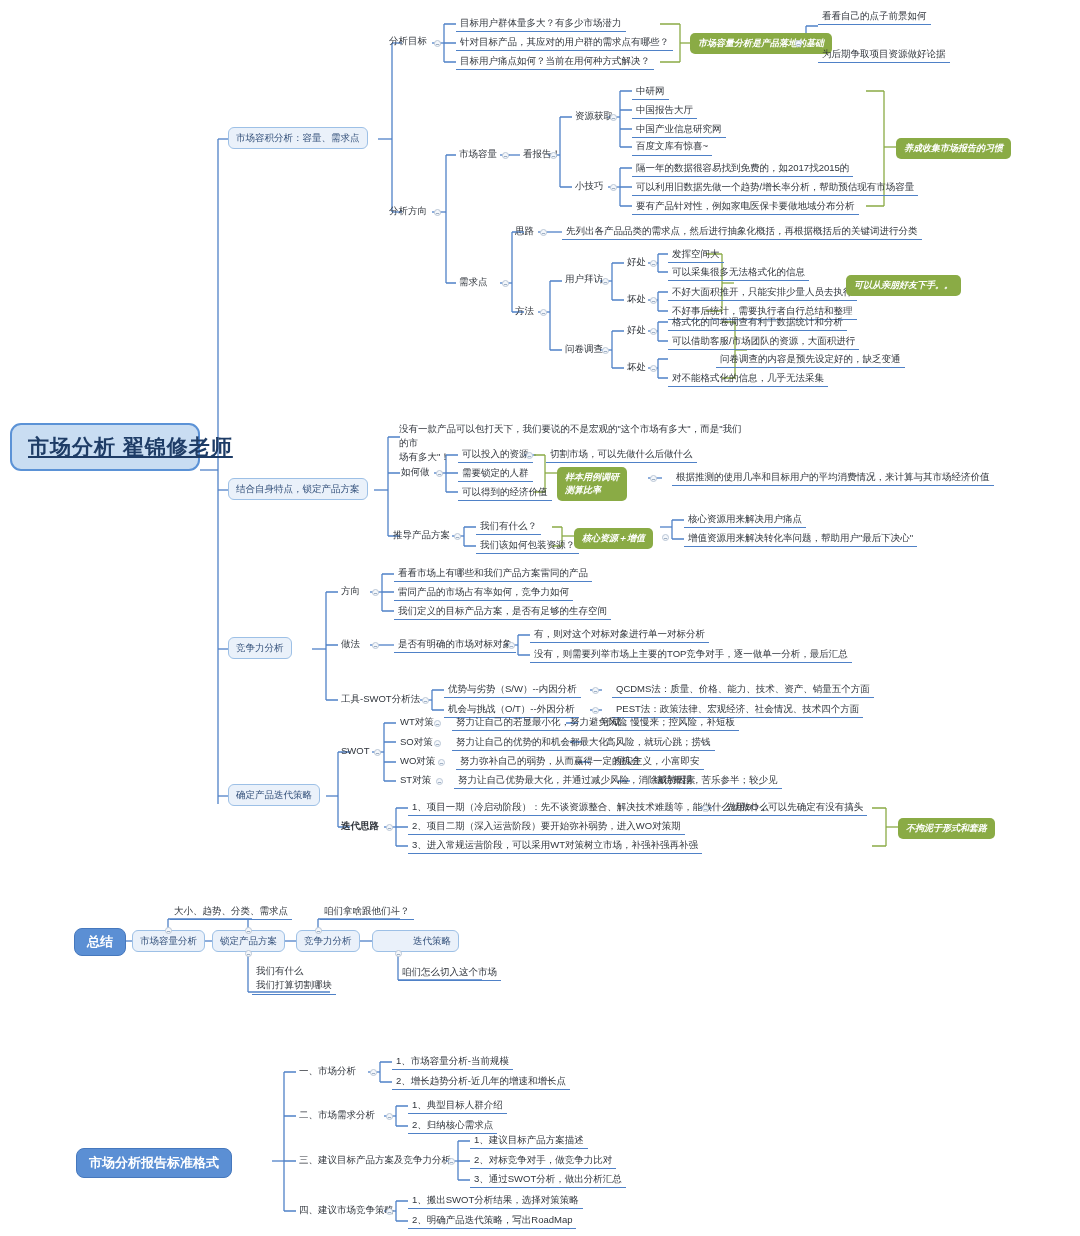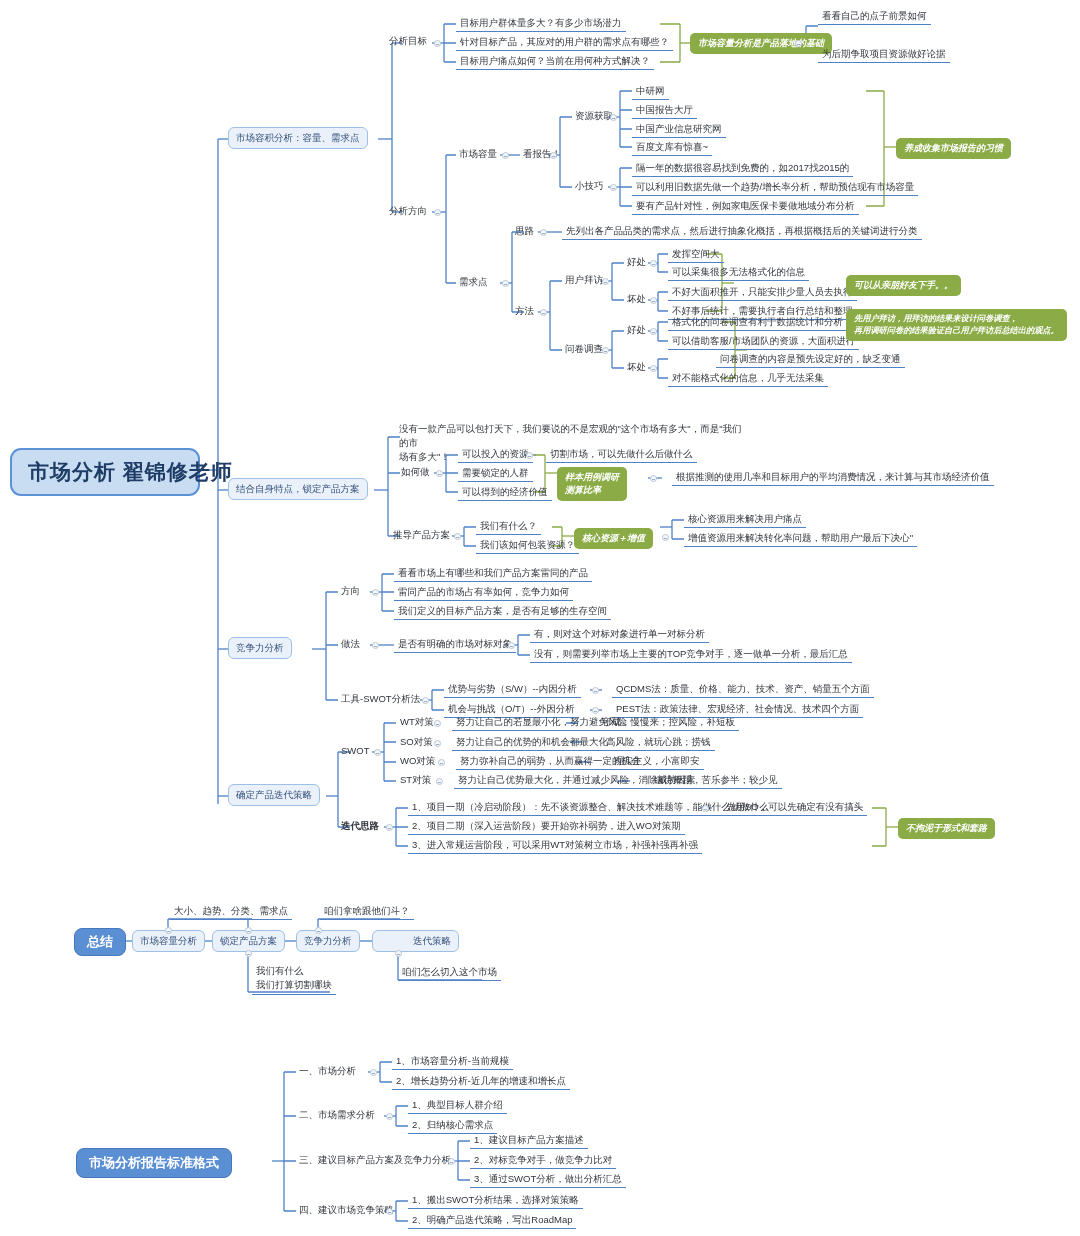--- a/index.html
+++ b/index.html
@@ -304,21 +304,21 @@
       <path d="M396 1106 H 408 M396 1126 H 408"></path>
       <path d="M446 1161 H 458"></path>
       <path d="M458 1141 V 1180"></path>
       <path d="M458 1141 H 470 M458 1161 H 470 M458 1180 H 470"></path>
       <path d="M384 1211 H 396"></path>
       <path d="M396 1201 V 1221"></path>
       <path d="M396 1201 H 408 M396 1221 H 408"></path>
     </g>
   </svg>
 
-  <div class="node boxnode root" style="left:10px; top:448px; width:190px;">市场分析 翟锦修老师</div>
+  <div class="node boxnode root" style="left:10px; top:423px; width:190px;text-decoration:underline;">市场分析 翟锦修老师</div>
 
   <div class="node boxnode light" style="left:228px; top:127px;">市场容积分析：容量、需求点</div>
 
   <div class="node branch-label noline" style="left:386px; top:34px;">分析目标</div>
   <div class="toggle" style="left:434px; top:40px;"></div>
 
   <div class="node leaf" style="left:456px; top:16px;">目标用户群体量多大？有多少市场潜力</div>
   <div class="node leaf" style="left:456px; top:35px;">针对目标产品，其应对的用户群的需求点有哪些？</div>
   <div class="node leaf" style="left:456px; top:54px;">目标用户痛点如何？当前在用何种方式解决？</div>
 
@@ -333,41 +333,41 @@
   <div class="node branch-label noline" style="left:456px; top:147px;">市场容量</div>
   <div class="toggle" style="left:502px; top:152px;"></div>
   <div class="node branch-label noline" style="left:520px; top:147px;">看报告！</div>
   <div class="toggle" style="left:550px; top:152px;"></div>
 
   <div class="node branch-label noline" style="left:572px; top:109px;">资源获取</div>
   <div class="toggle" style="left:610px; top:114px;"></div>
   <div class="node leaf" style="left:632px; top:84px;">中研网</div>
   <div class="node leaf" style="left:632px; top:103px;">中国报告大厅</div>
   <div class="node leaf" style="left:632px; top:122px;">中国产业信息研究网</div>
-  <div class="node leaf" style="left:632px; top:140px;">百度文库有惊喜~</div>
+  <div class="node leaf" style="left:632px; top:140px;font-family:Liberation Mono, monospace;">百度文库有惊喜~</div>
 
   <div class="node branch-label noline" style="left:572px; top:179px;">小技巧</div>
   <div class="toggle" style="left:610px; top:184px;"></div>
   <div class="node leaf" style="left:632px; top:161px;">隔一年的数据很容易找到免费的，如2017找2015的</div>
   <div class="node leaf" style="left:632px; top:180px;">可以利用旧数据先做一个趋势/增长率分析，帮助预估现有市场容量</div>
   <div class="node leaf" style="left:632px; top:199px;">要有产品针对性，例如家电医保卡要做地域分布分析</div>
 
   <div class="node green" style="left:896px; top:138px;">养成收集市场报告的习惯</div>
 
   <div class="node branch-label noline" style="left:456px; top:275px;">需求点</div>
   <div class="toggle" style="left:502px; top:280px;"></div>
 
   <div class="node branch-label noline" style="left:512px; top:224px;">思路</div>
   <div class="toggle" style="left:540px; top:229px;"></div>
   <div class="node leaf" style="left:562px; top:224px;">先列出各产品品类的需求点，然后进行抽象化概括，再根据概括后的关键词进行分类</div>
 
   <div class="node branch-label noline" style="left:512px; top:304px;">方法</div>
   <div class="toggle" style="left:540px; top:309px;"></div>
 
-  <div class="node branch-label noline" style="left:562px; top:273px;">用户拜访</div>
+  <div class="node branch-label noline" style="left:562px; top:273px;font-family:Liberation Mono, monospace;">用户拜访</div>
   <div class="toggle" style="left:602px; top:278px;"></div>
   <div class="node branch-label noline" style="left:624px; top:255px;">好处</div>
   <div class="toggle" style="left:650px; top:260px;"></div>
   <div class="node leaf" style="left:668px; top:247px;">发挥空间大</div>
   <div class="node leaf" style="left:668px; top:265px;">可以采集很多无法格式化的信息</div>
   <div class="node branch-label noline" style="left:624px; top:292px;">坏处</div>
   <div class="toggle" style="left:650px; top:297px;"></div>
   <div class="node leaf" style="left:668px; top:285px;">不好大面积推开，只能安排少量人员去执行</div>
   <div class="node leaf" style="left:668px; top:304px;">不好事后统计，需要执行者自行总结和整理</div>
 
@@ -376,22 +376,20 @@
   <div class="node branch-label noline" style="left:624px; top:323px;">好处</div>
   <div class="toggle" style="left:650px; top:328px;"></div>
   <div class="node leaf" style="left:668px; top:315px;">格式化的问卷调查有利于数据统计和分析</div>
   <div class="node leaf" style="left:668px; top:334px;">可以借助客服/市场团队的资源，大面积进行</div>
   <div class="node branch-label noline" style="left:624px; top:360px;">坏处</div>
   <div class="toggle" style="left:650px; top:365px;"></div>
   <div class="node leaf" style="left:668px; top:352px;margin-left:48px;">问卷调查的内容是预先设定好的，缺乏变通</div>
   <div class="node leaf" style="left:668px; top:371px;">对不能格式化的信息，几乎无法采集</div>
 
   <div class="node green" style="left:846px; top:275px;">可以从亲朋好友下手。。</div>
-  <div class="node green small" style="left:846px; top:309px; max-width:228px; white-space:pre-line;">先用户拜访，用拜访的结果来设计问卷调查，
-再用调研问卷的结果验证自己用户拜访后总结出的观点。</div>
 
   <div class="node boxnode light" style="left:228px; top:478px;">结合自身特点，锁定产品方案</div>
 
   <div class="node plain multiline" style="left:396px; top:421px; max-width:350px;">没有一款产品可以包打天下，我们要说的不是宏观的"这个市场有多大"，而是"我们的市
 场有多大"！</div>
 
   <div class="node branch-label noline" style="left:398px; top:465px;">如何做</div>
   <div class="toggle" style="left:436px; top:470px;"></div>
   <div class="node leaf" style="left:458px; top:447px;">可以投入的资源</div>
   <div class="node leaf" style="left:458px; top:466px;">需要锁定的人群</div>

